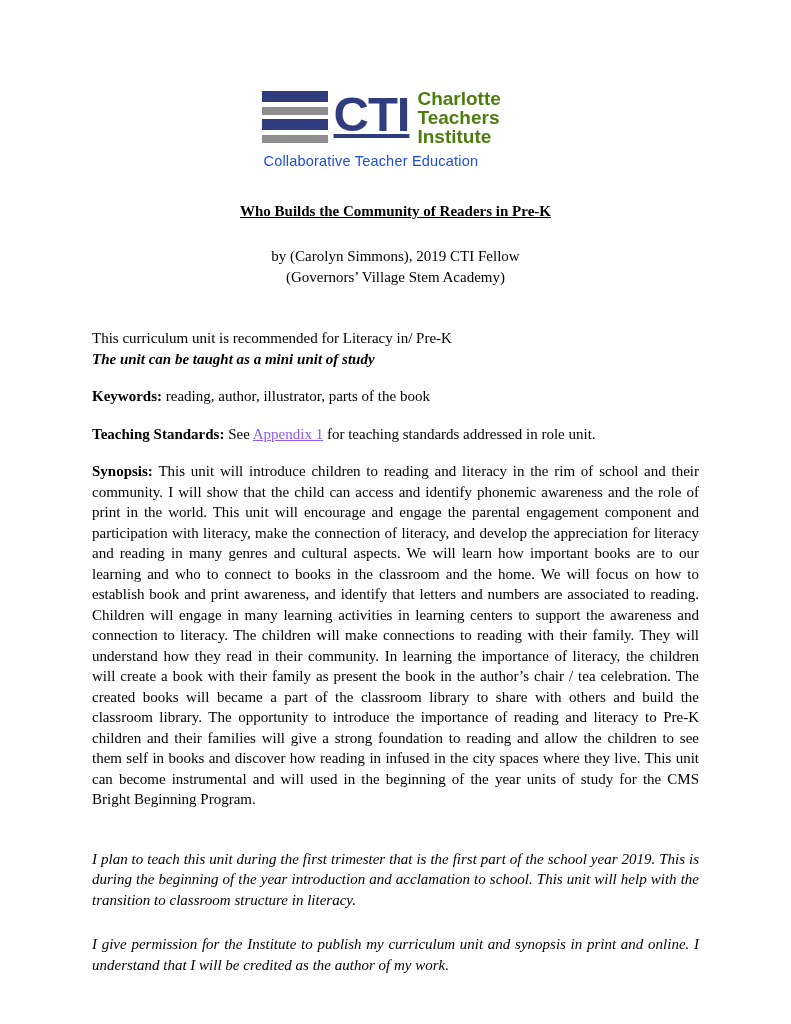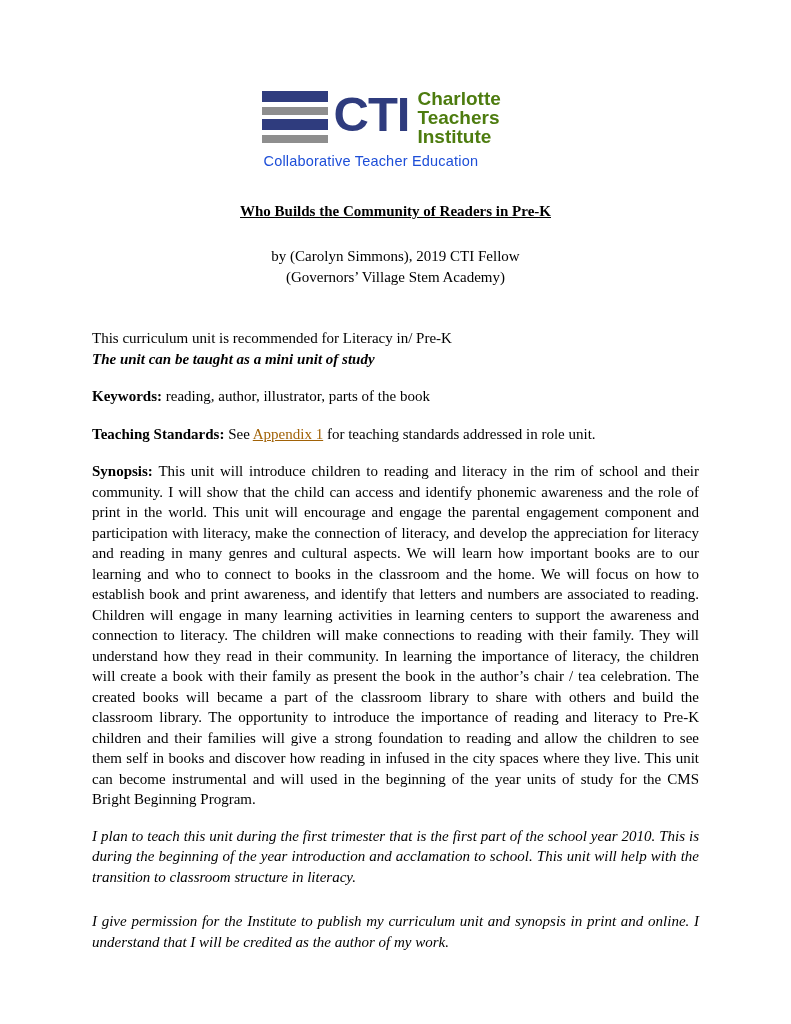--- a/index.html
+++ b/index.html
@@ -60,20 +60,21 @@
     background: #8e8e8e;
   }
   .logo-cti {
     font-family: "Liberation Sans", sans-serif;
     font-weight: bold;
     font-size: 49px;
     line-height: 52px;
     letter-spacing: -1px;
     color: #2f3c7e;
     margin-left: 6px;
+    text-decoration: underline;
   }
   .logo-words {
     font-family: Liberation Sans, sans-serif;
     font-weight: bold;
     font-size: 19px;
     line-height: 19px;
     color: #4d7c0f;
     margin-left: 8px;
     margin-top: 1px;
   }
@@ -108,26 +109,26 @@
     line-height: 20.5px;
     text-align: left;
   }
   .para {
     margin: 0 0 17px 0;
   }
   .bold {
     font-weight: bold;
   }
   .link {
-    color: #a16207;
+    color: #8b5cf6;
     text-decoration: underline;
   }
   .synopsis {
     text-align: justify;
-    margin-bottom: 16px;
+    margin-bottom: 39px;
   }
   .closing {
     font-style: italic;
     text-align: justify;
     margin-bottom: 24px;
   }
   .recommend-line2 {
     font-style: italic;
     font-weight: bold;
   }
@@ -176,18 +177,18 @@
     </p>
 
     <p class="para">
       <span class="bold">Teaching Standards:</span><span>  See </span><span class="link">Appendix 1</span><span> for teaching standards addressed in role unit.</span>
     </p>
 
     <p class="para synopsis">
       <span class="bold">Synopsis:</span><span>  This unit will introduce children to reading and literacy in the rim of school and their community. I will show that the child can access and identify phonemic awareness and the role of print in the world. This unit will encourage and engage the parental engagement component and participation with literacy, make the connection of literacy, and develop the appreciation for literacy and reading in many genres and cultural aspects. We will learn how important books are to our learning and who to connect to books in the classroom and the home. We will focus on how to establish book and print awareness, and identify that letters and numbers are associated to reading. Children will engage in many learning activities in learning centers to support the awareness and connection to literacy. The children will make connections to reading with their family. They will understand how they read in their community. In learning the importance of literacy, the children will create a book with their family as present the book in the author’s chair / tea celebration. The created books will became a part of the classroom library to share with others and build the classroom library. The opportunity to introduce the importance of reading and literacy to Pre-K children and their families will give a strong foundation to reading and allow the children to see them self in books and discover how reading in infused in the city spaces where they live. This unit can become instrumental and will used in the beginning of the year units of study for the CMS Bright Beginning Program.</span>
     </p>
 
-    <p class="para closing">I plan to teach this unit during the first trimester that is the first part of the school year 2010. This is during the beginning of the year introduction and acclamation to school. This unit will help with the transition to classroom structure in literacy.</p>
+    <p class="para closing">I plan to teach this unit during the first trimester that is the first part of the school year 2019. This is during the beginning of the year introduction and acclamation to school. This unit will help with the transition to classroom structure in literacy.</p>
 
     <p class="para closing">I give permission for the Institute to publish my curriculum unit and synopsis in print and online. I understand that I will be credited as the author of my work.</p>
 
   </div>
 </div>
 
 </body></html>

